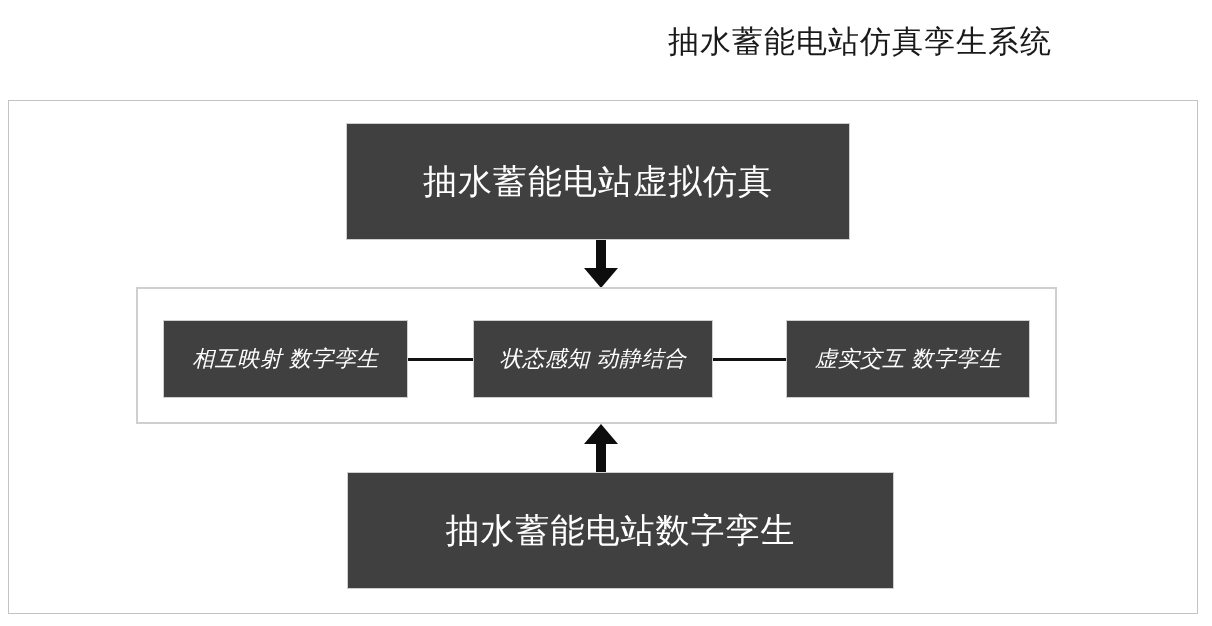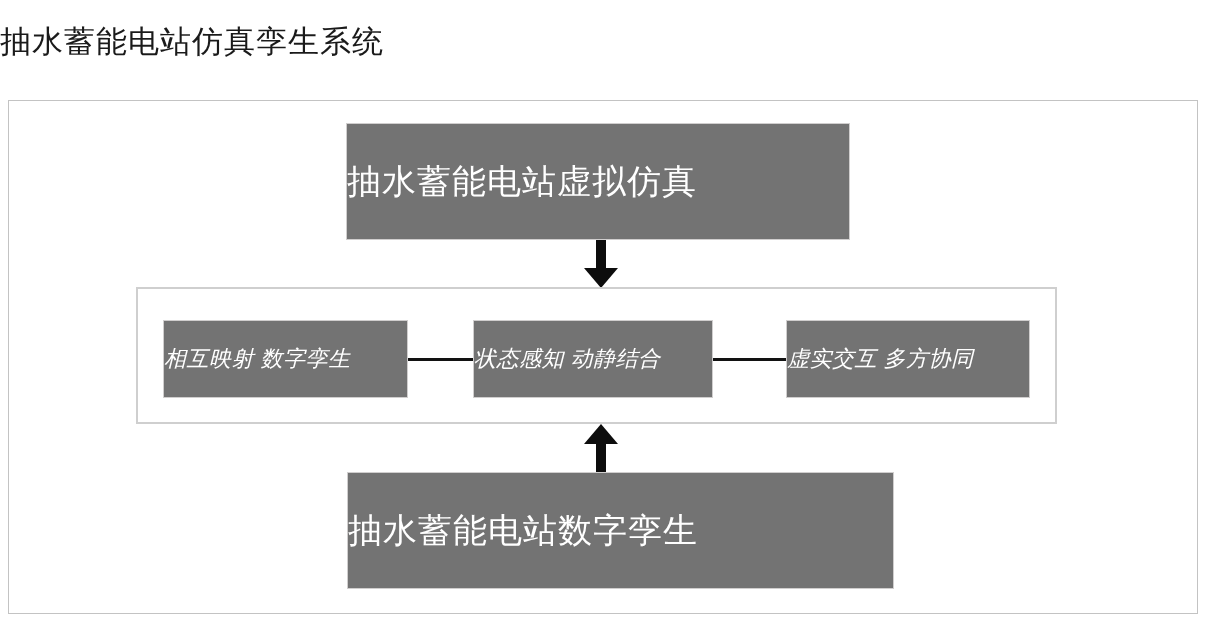--- a/index.html
+++ b/index.html
@@ -14,21 +14,21 @@
     font-family: "Liberation Sans", "DejaVu Sans", sans-serif;
     overflow: hidden;
   }
 
   
   .page-title {
     position: absolute;
     left: 0;
     top: 22px;
     width: 1052px;
-    text-align: left;
+    text-align: right;
     font-size: 31px;
     line-height: 40px;
     color: #1a1a1a;
     letter-spacing: 1px;
     white-space: nowrap;
   }
 
   
   .outer-frame {
     position: absolute;
@@ -38,25 +38,26 @@
     height: 514px;
     box-sizing: border-box;
     border: 1.5px solid #c3c3c3;
     background: #ffffff;
   }
 
   
   .blue-box {
     position: absolute;
     box-sizing: border-box;
-    background: #737373;
+    background: #404040;
     border: 1px solid #d0cece;
     color: #ffffff;
     display: flex;
     align-items: center;
+    justify-content: center;
     text-align: center;
     white-space: nowrap;
   }
 
   .box-top {
     left: 346px;
     top: 123px;
     width: 504px;
     height: 117px;
     font-size: 34px;
@@ -171,21 +172,21 @@
 
 <div class="connector connector-1"></div>
 
 <div class="blue-box box-mid box-mid-2">
   <span>状态感知 动静结合</span>
 </div>
 
 <div class="connector connector-2"></div>
 
 <div class="blue-box box-mid box-mid-3">
-  <span>虚实交互 多方协同</span>
+  <span>虚实交互 数字孪生</span>
 </div>
 
 <div class="arrow arrow-up">
   <div class="arrow-head"></div>
   <div class="arrow-shaft"></div>
 </div>
 
 <div class="blue-box box-bottom">
   <span>抽水蓄能电站数字孪生</span>
 </div>

